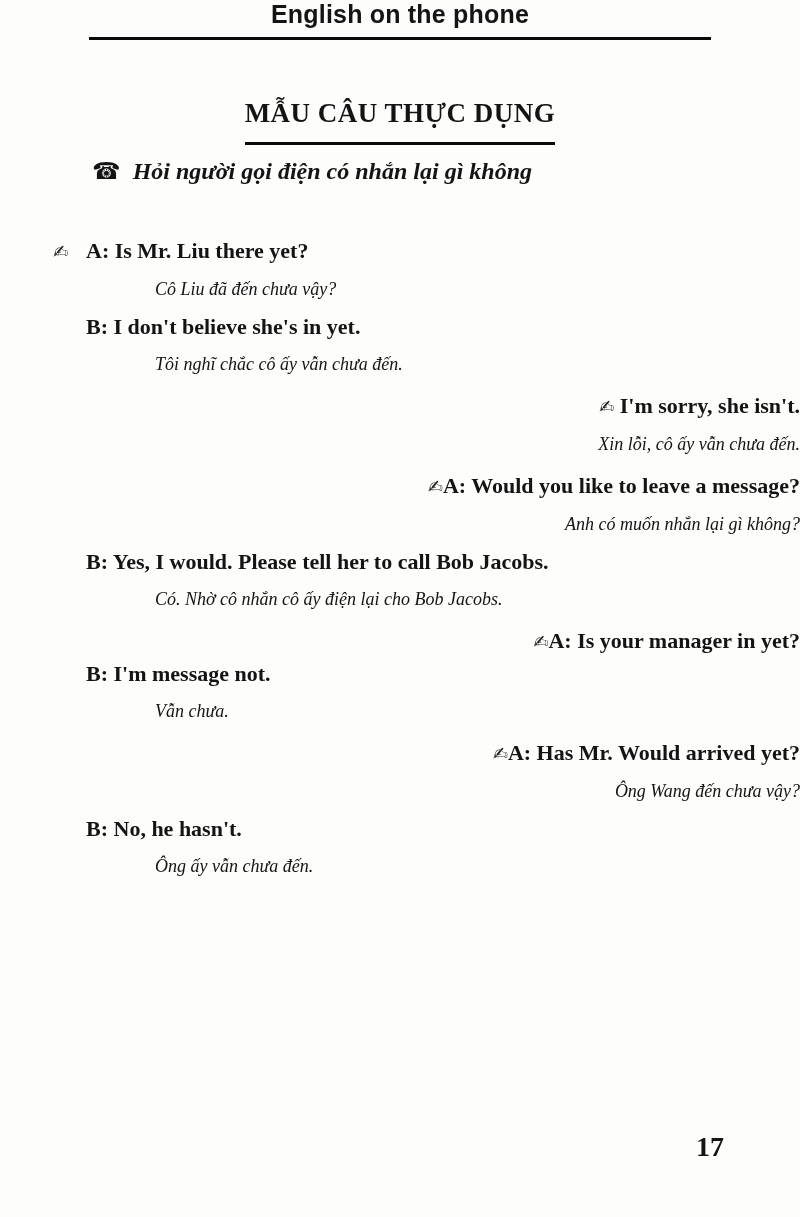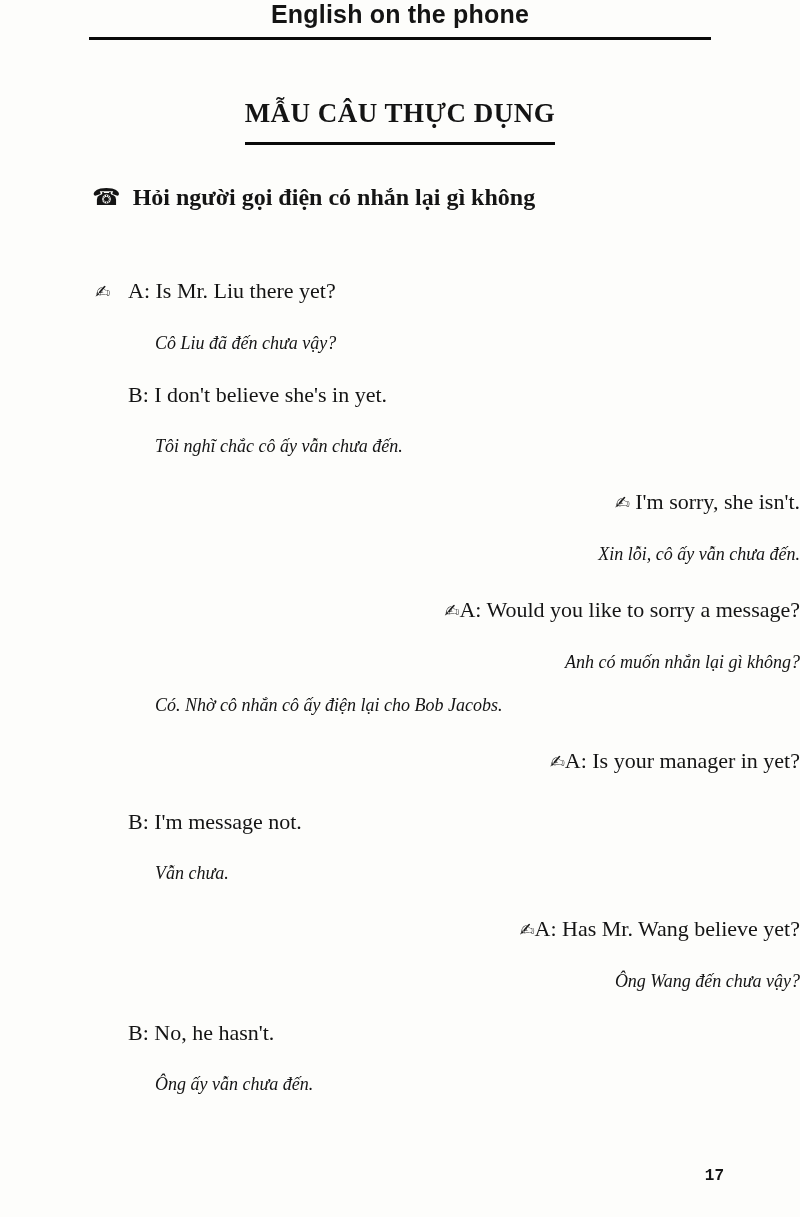--- a/index.html
+++ b/index.html
@@ -39,38 +39,40 @@
     letter-spacing: 0.5px;
   }
   .section-title .underlined {
     display: inline-block;
     border-bottom: 3px solid #0a0a0a;
     padding-bottom: 13px;
   }
 
   
   .section-heading {
-    margin: 39px 0 0 92px;
+    margin: 13px 0 0 92px;
     font-size: 24px;
     font-weight: bold;
+    font-style: italic;
   }
   .phone-icon {
     font-family: "DejaVu Sans", sans-serif;
     font-size: 23px;
     margin-right: 12px;
   }
 
   
   .dialogue { margin-top: 50px; }
   .line.group-start { margin-top: 4px; text-align: right; }
   .en-row {
-    margin-left: 95px;
+    margin-left: 53px;
     font-size: 22px;
-    line-height: 60px;
+    line-height: 32px;
     white-space: nowrap;
+    font-weight: bold;
   }
   .marker {
     display: inline-block;
     width: 33px;
     font-family: "DejaVu Sans", sans-serif;
     font-size: 18px;
     vertical-align: baseline;
     color: #1a1a1a;
   }
   .speaker { }
@@ -79,24 +81,24 @@
     font-size: 18px;
     line-height: 43px;
     font-style: italic;
     white-space: nowrap;
   }
 
   
   .page-number {
     position: absolute;
     right: 76px;
-    bottom: 32px;
-    font-family: Liberation Mono, monospace;
+    bottom: 54px;
+    font-family: Liberation Serif, serif;
     font-weight: bold;
-    font-size: 16px;
+    font-size: 28px;
   }
 </style>
 </head>
 <body>
 
 <div class="page">
 
   <div class="header">
     <div class="header-title">English on the phone</div>
     <hr class="header-rule">
@@ -131,26 +133,30 @@
     <div class="en-row">
       <span class="marker">✍</span><span class="speaker"></span>
       <span class="en">I'm sorry, she isn't.</span>
     </div>
     <div class="vi">Xin lỗi, cô ấy vẫn chưa đến.</div>
   </div>
 
   <div class="line group-start">
     <div class="en-row">
       <span class="marker">✍</span><span class="speaker">A:</span>
-      <span class="en">Would you like to sorry a message?</span>
+      <span class="en">Would you like to leave a message?</span>
     </div>
     <div class="vi">Anh có muốn nhắn lại gì không?</div>
   </div>
 
   <div class="line">
+    <div class="en-row">
+      <span class="marker"></span><span class="speaker">B:</span>
+      <span class="en">Yes, I would. Please tell her to call Bob Jacobs.</span>
+    </div>
     <div class="vi">Có. Nhờ cô nhắn cô ấy điện lại cho Bob Jacobs.</div>
   </div>
 
   <div class="line group-start">
     <div class="en-row">
       <span class="marker">✍</span><span class="speaker">A:</span>
       <span class="en">Is your manager in yet?</span>
     </div>
   </div>
 
@@ -158,21 +164,21 @@
     <div class="en-row">
       <span class="marker"></span><span class="speaker">B:</span>
       <span class="en">I'm message not.</span>
     </div>
     <div class="vi">Vẫn chưa.</div>
   </div>
 
   <div class="line group-start">
     <div class="en-row">
       <span class="marker">✍</span><span class="speaker">A:</span>
-      <span class="en">Has Mr. Wang believe yet?</span>
+      <span class="en">Has Mr. Would arrived yet?</span>
     </div>
     <div class="vi">Ông Wang đến chưa vậy?</div>
   </div>
 
   <div class="line">
     <div class="en-row">
       <span class="marker"></span><span class="speaker">B:</span>
       <span class="en">No, he hasn't.</span>
     </div>
     <div class="vi">Ông ấy vẫn chưa đến.</div>

